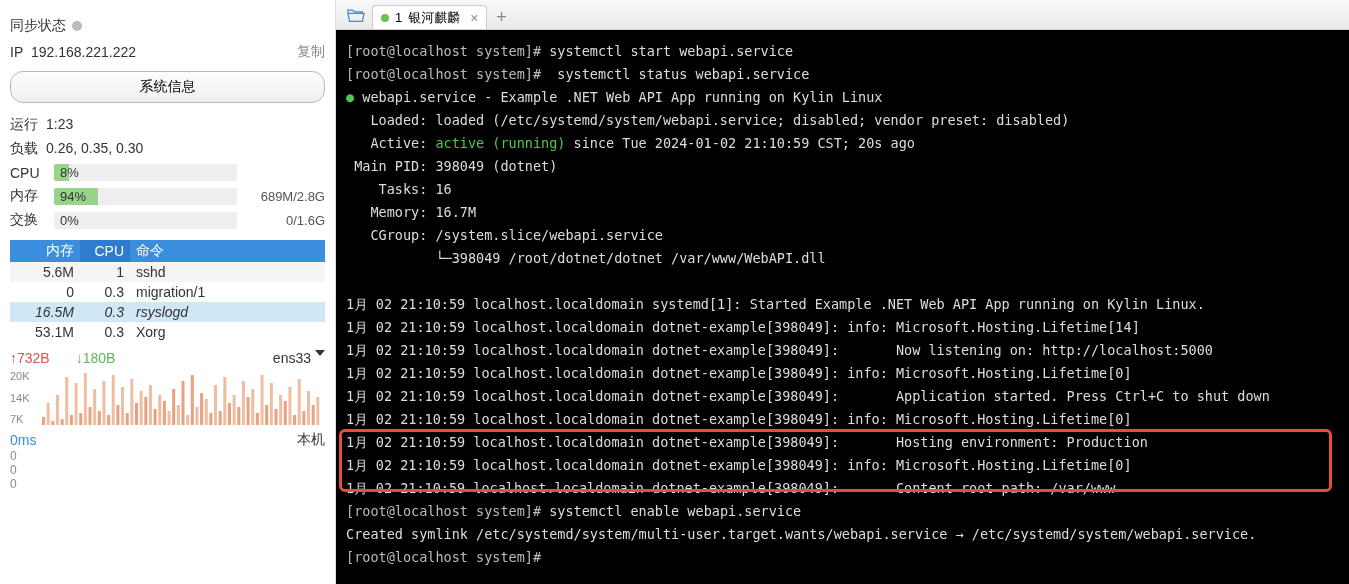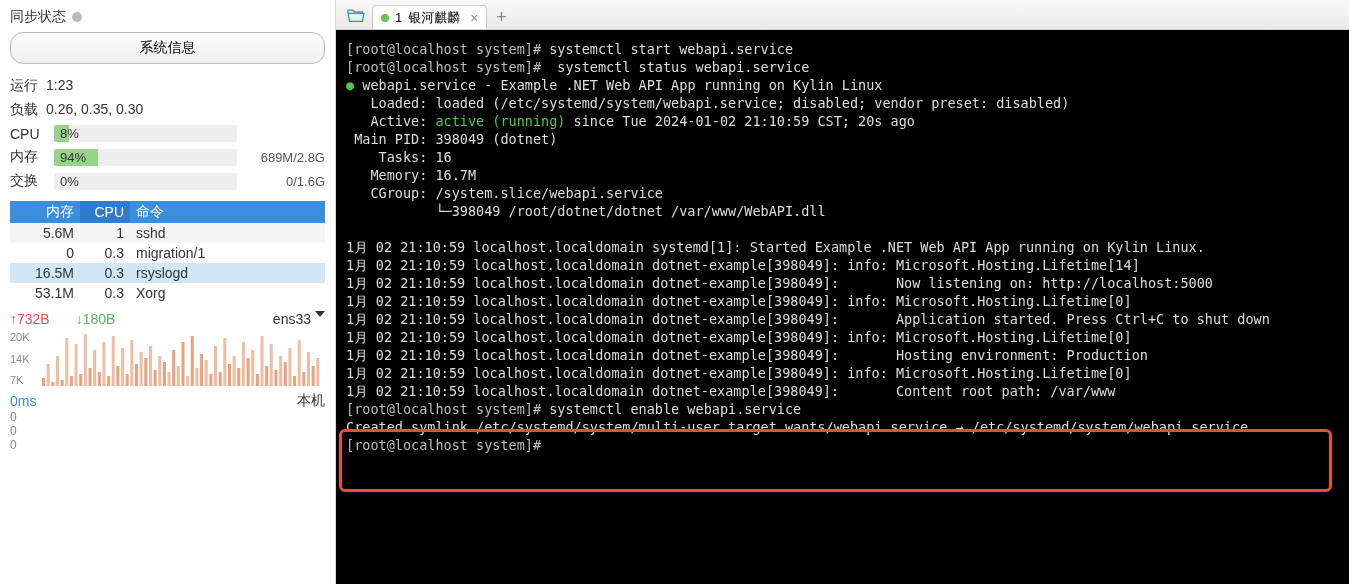--- a/index.html
+++ b/index.html
@@ -12,21 +12,21 @@
     overflow: hidden;
     background: #fff;
   }
 
   
   .left-panel {
     width: 336px;
     border-right: 1px solid #dcdcdc;
     display: flex;
     flex-direction: column;
-    padding: 6px 10px;
+    padding: 15px 10px;
     color: #333;
   }
   .sync-row { display: flex; align-items: center; gap: 6px; padding: 2px 0 6px; font-size: 14px; }
   .sync-dot { width: 10px; height: 10px; border-radius: 50%; background: #bbb; display: inline-block; }
   .ip-row { display: flex; justify-content: space-between; align-items: center; padding: 2px 0 10px; font-size: 14px; color: #333;}
   .ip-row .copy { color: #888; }
   .sysinfo-btn {
     display: block; width: 100%;
     border: 1px solid #b8b8b8;
     background: linear-gradient(#fdfdfd, #efefef);
@@ -46,21 +46,21 @@
   .bar-row .bar .txt { position:absolute; left:6px; top:0; font-size:13px; line-height:17px;}
   .bar-row .after { color:#555; font-size:13px; width:80px; text-align:right;}
   .proc-table { margin-top:8px; width:100%; font-size:14px; border-spacing:0;}
   .proc-table th { background:#3b8ede; color:#fff; text-align:left; padding:2px 6px; font-weight:normal;}
   .proc-table th.mem { width:70px; text-align:right;}
   .proc-table th.cpu { width:50px; text-align:right; background:#2f7bd0;}
   .proc-table td { padding:2px 6px;}
   .proc-table td.mem { text-align:right;}
   .proc-table td.cpu { text-align:right;}
   .proc-table tr:nth-child(odd) td { background:#f5f5f5;}
-  .proc-table tr.sel td { background:#d0e7f5;}
+  .proc-table tr.sel td { background:#d0e7f5;font-style:italic;}
   .net-row { display:flex; align-items:center; gap:26px; padding:8px 0 2px; font-size:14px;}
   .up { color:#d9534f;}
   .down { color:#5cb85c;}
   .iface { margin-left:auto; display:flex; gap:4px;}
   .triangle-down { display:inline-block; width:0;height:0; border-left:5px solid transparent; border-right:5px solid transparent; border-top:6px solid #333;}
   .chart { height:55px; position:relative; margin-top:2px;}
   .chart .ylabels { position:absolute; left:0; top:0; bottom:0; width:30px; display:flex; flex-direction:column; justify-content:space-between; font-size:11px; color:#888;}
   .chart svg { position:absolute; left:32px; right:0; top:0; bottom:0; width:calc(100% - 32px); height:100%;}
   .latency-row { display:flex; justify-content:space-between; align-items:center; padding-top:6px; font-size:14px;}
   .latency-row .val { color:#3b8ede;}
@@ -80,41 +80,45 @@
     border-radius:4px 4px 0 0; display:flex; align-items:center; gap:6px;
     padding:0 8px 0 8px; font-size:13px; cursor:pointer;
   }
   .tab .dot { width:8px;height:8px;border-radius:50%; background:#6cc24a;}
   .tab .close { color:#888; font-size:14px; margin-left:4px; cursor:pointer;}
   .tab-add { width:24px; height:24px; display:flex; align-items:center; justify-content:center; color:#888; font-size:18px; cursor:pointer;}
 
   .terminal {
     flex:1; background:#000; color:#ddd;
     font-family: "Consolas","DejaVu Sans Mono","Menlo",monospace;
-    font-size:13.5px; line-height:18px;
+    font-size:13.5px; line-height:23px;
     padding:10px 0 10px 10px; overflow:hidden; position:relative;
     white-space:pre;
   }
   .terminal .green { color:#4ec94e;}
   .terminal .dotg { color:#4ec94e;}
   .terminal .dim { color:#bbb;}
   .terminal .box {
     position:absolute;
     border:3px solid #e74c3c;
     border-radius:6px;
     pointer-events:none;
   }
 </style>
 </head>
 <body>
 
 <div class="left-panel">
   <div class="sync-row">
     <span>同步状态</span>
     <span class="sync-dot"></span>
+  </div>
+  <div class="ip-row">
+    <span><span>IP</span>&nbsp;&nbsp;<span>192.168.221.222</span></span>
+    <span class="copy">复制</span>
   </div>
   <button class="sysinfo-btn">系统信息</button>
 
   <div class="stat-line">
     <span class="label">运行</span>
     <span>1:23</span>
   </div>
   <div class="stat-line">
     <span class="label">负载</span>
     <span>0.26, 0.35, 0.30</span>

